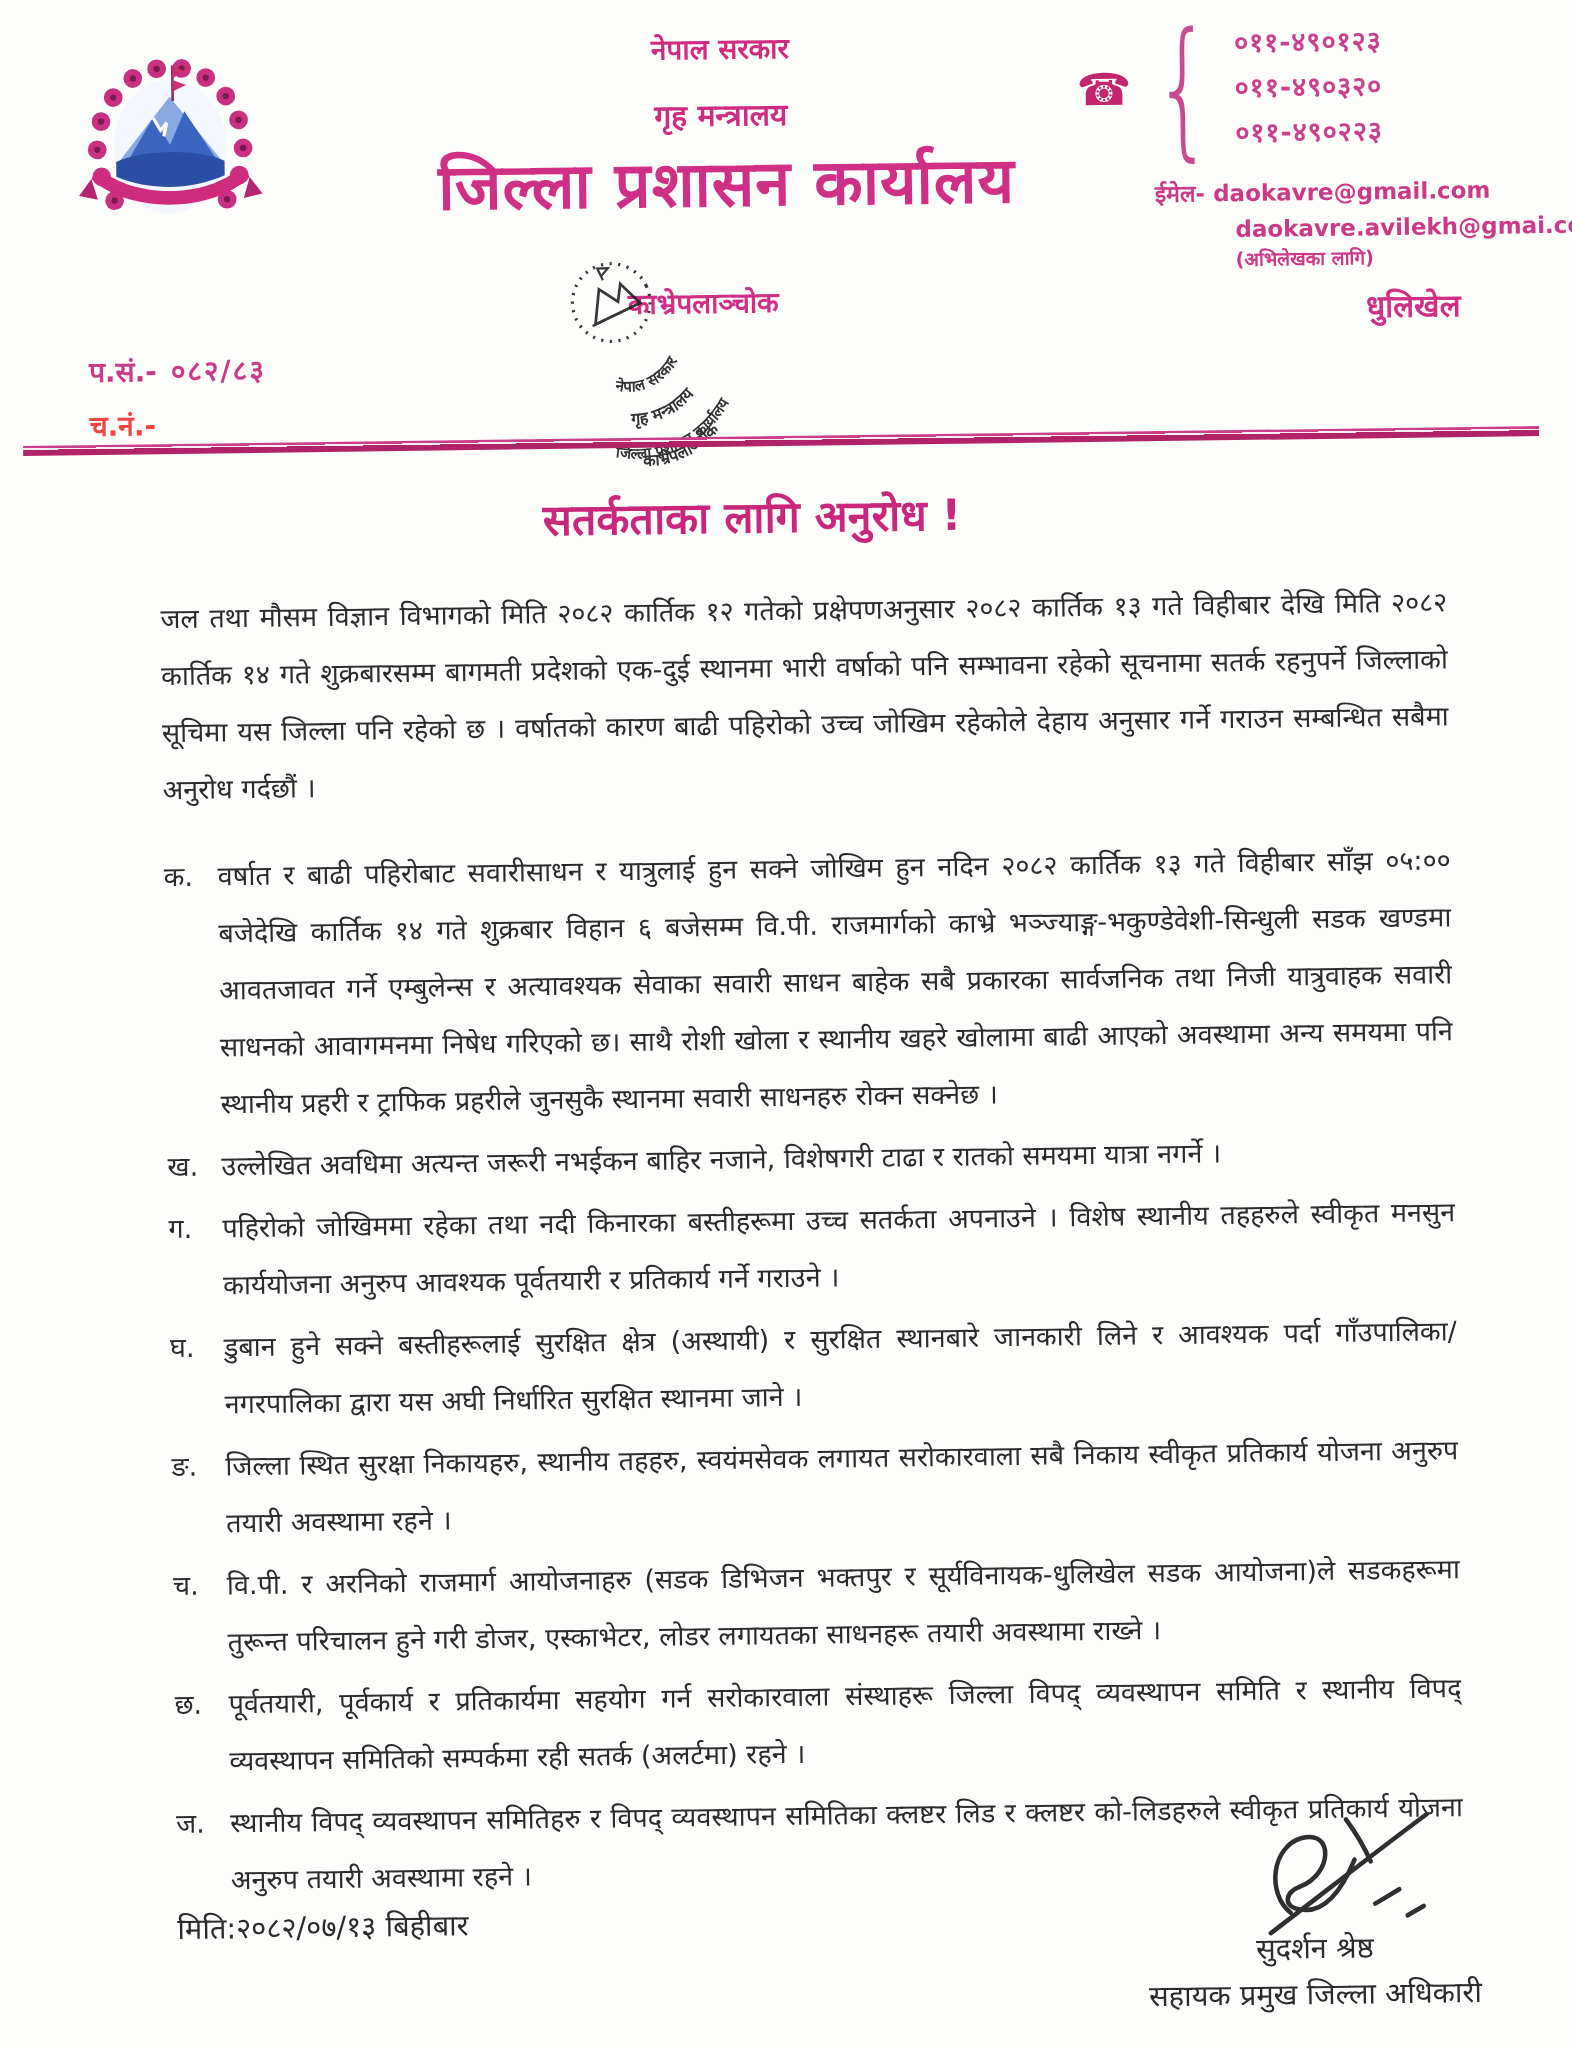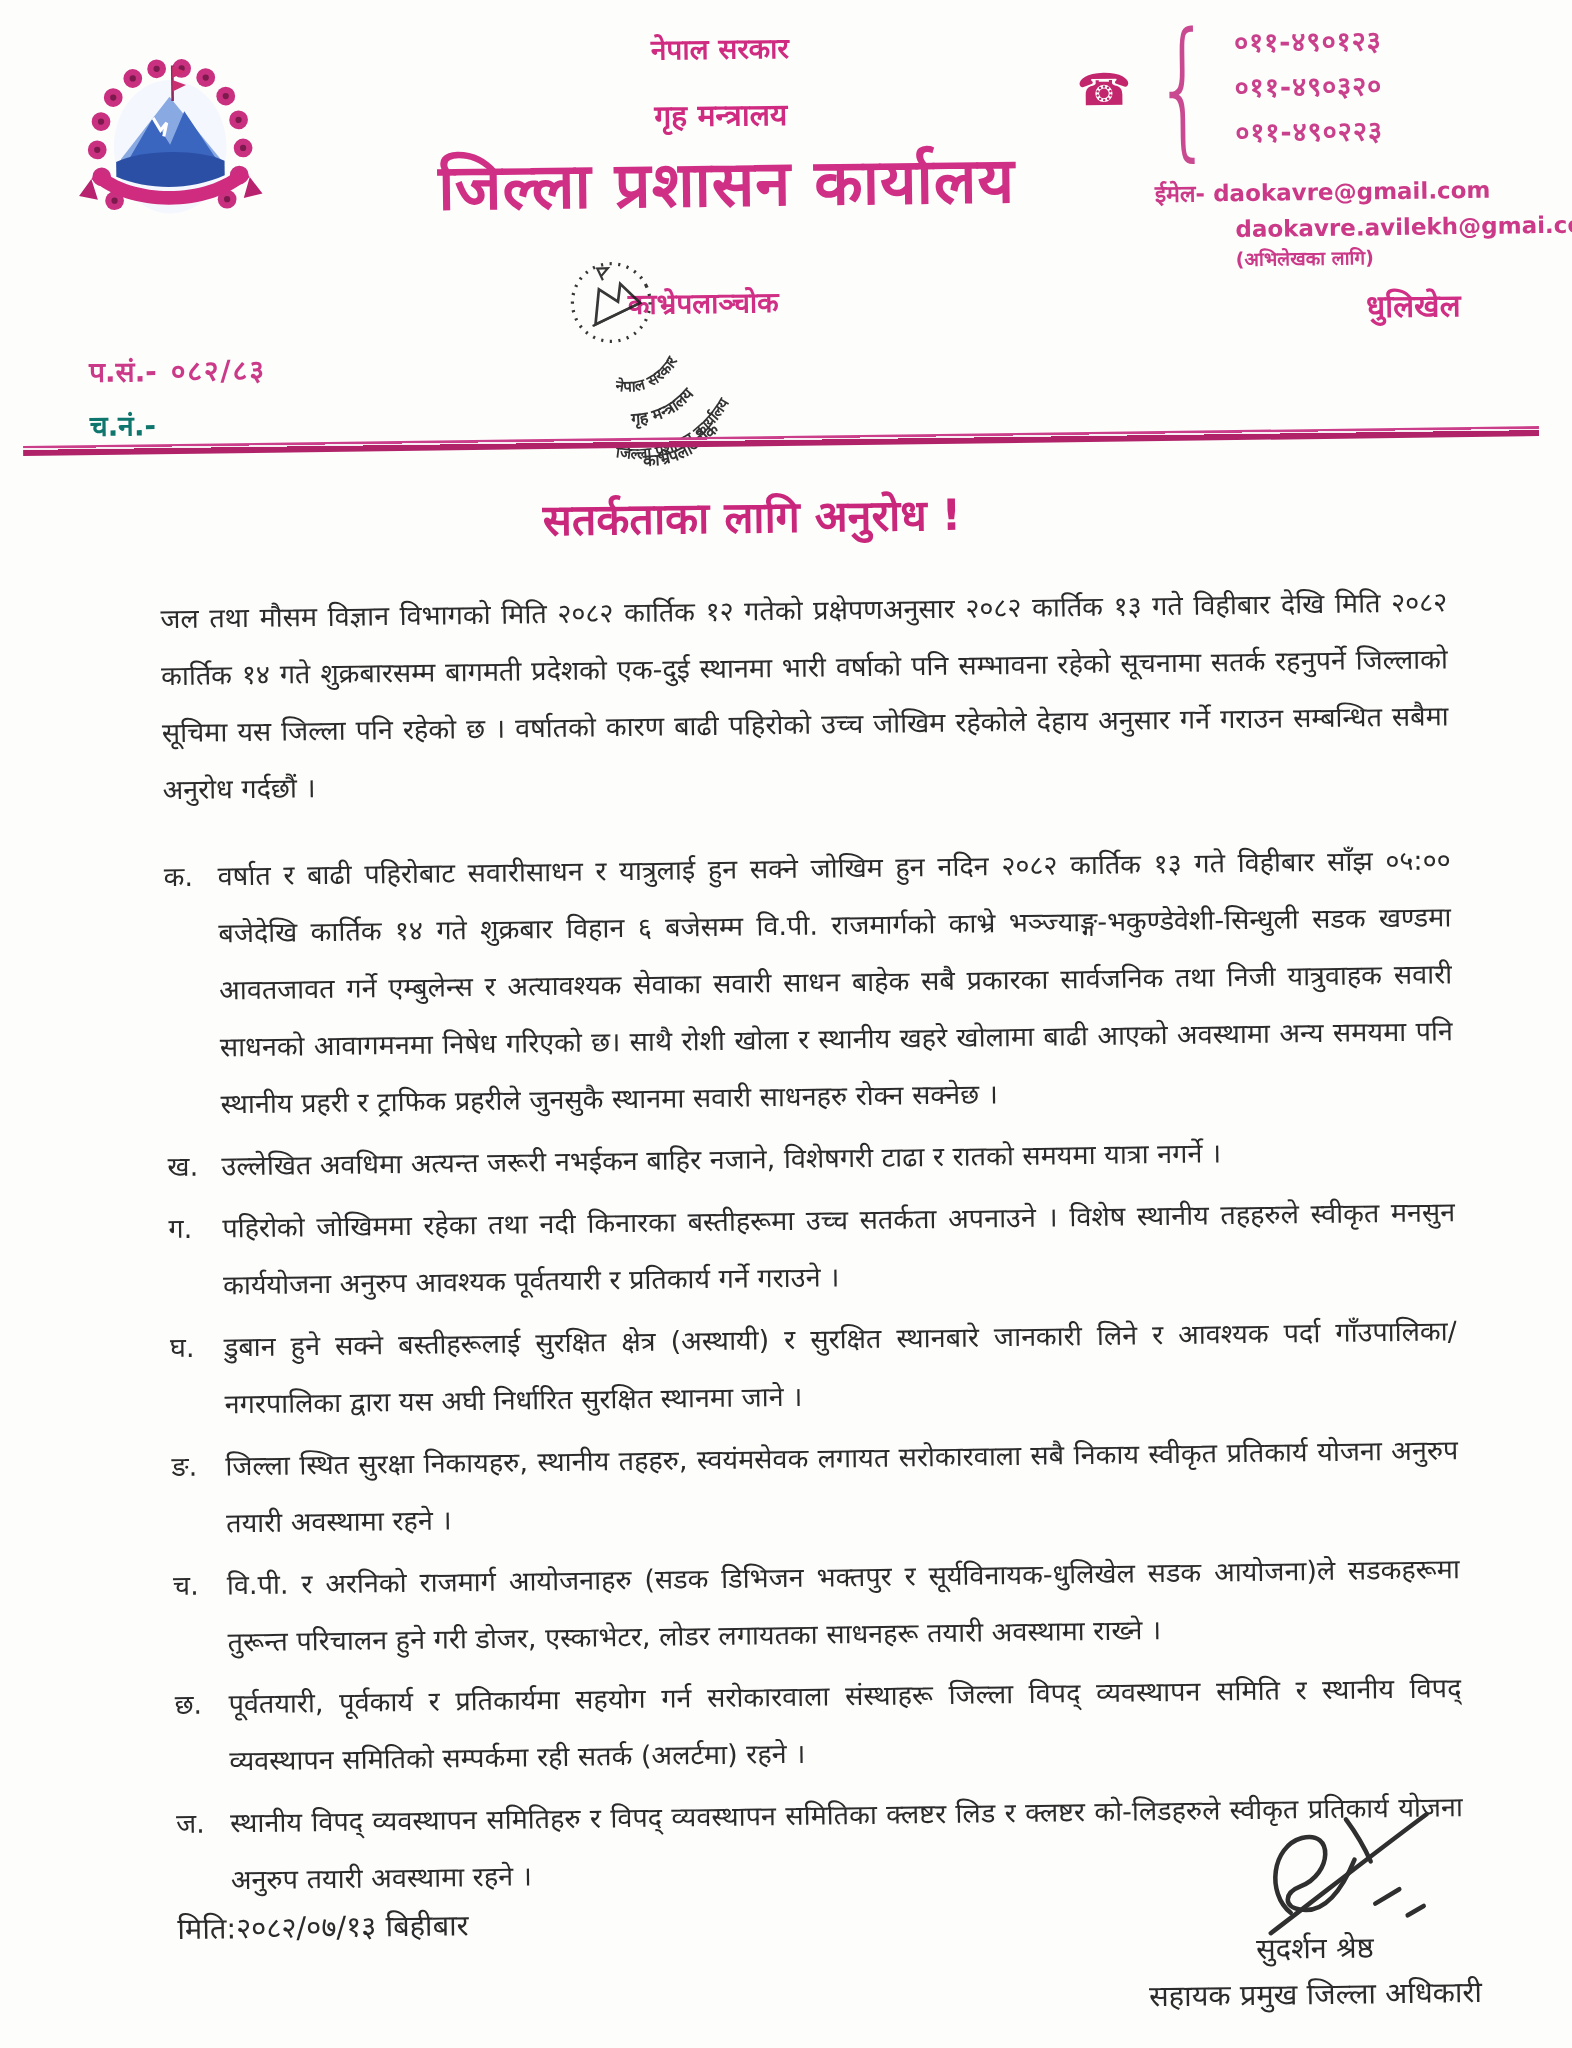--- a/index.html
+++ b/index.html
@@ -24,21 +24,21 @@
   .ph-list{ font-size:27px; font-weight:700; line-height:45px; letter-spacing:1px; color:#c9418c; }
 
   .emails{ left:1163px; top:181px; font-size:23px; font-weight:700; line-height:36px; color:#cb3a88; }
   .email-row{ white-space:nowrap; }
   .indent{ margin-left:80px; }
   .email-note{ font-size:19px; line-height:24px; font-weight:700; }
   .city{ left:1290px; top:292px; width:260px; text-align:center; font-size:31px; font-weight:700; color:#d02f86; }
 
   .ref1{ left:95px; top:343px; font-size:28px; font-weight:700; color:#cb3a88; }
   .ref1 .val{ margin-left:14px; letter-spacing:2px; }
-  .ref2{ left:95px; top:397px; font-size:28px; font-weight:700; color:#0f766e; }
+  .ref2{ left:95px; top:397px; font-size:28px; font-weight:700; color:#ef4444; }
 
   .stamp{ left:518px; top:232px; width:252px; height:248px; }
 
   .rule{ left:28px; top:436px; width:1516px; height:10px;
          background:linear-gradient(to bottom,#cb3e8a 0 2.5px,#f8eff4 2.5px 4px,#b02368 4px 10px); }
 
   .title{ left:286px; top:486px; width:940px; margin:0; text-align:center;
           font-size:43px; font-weight:700; color:#c9277b; }
 
   

